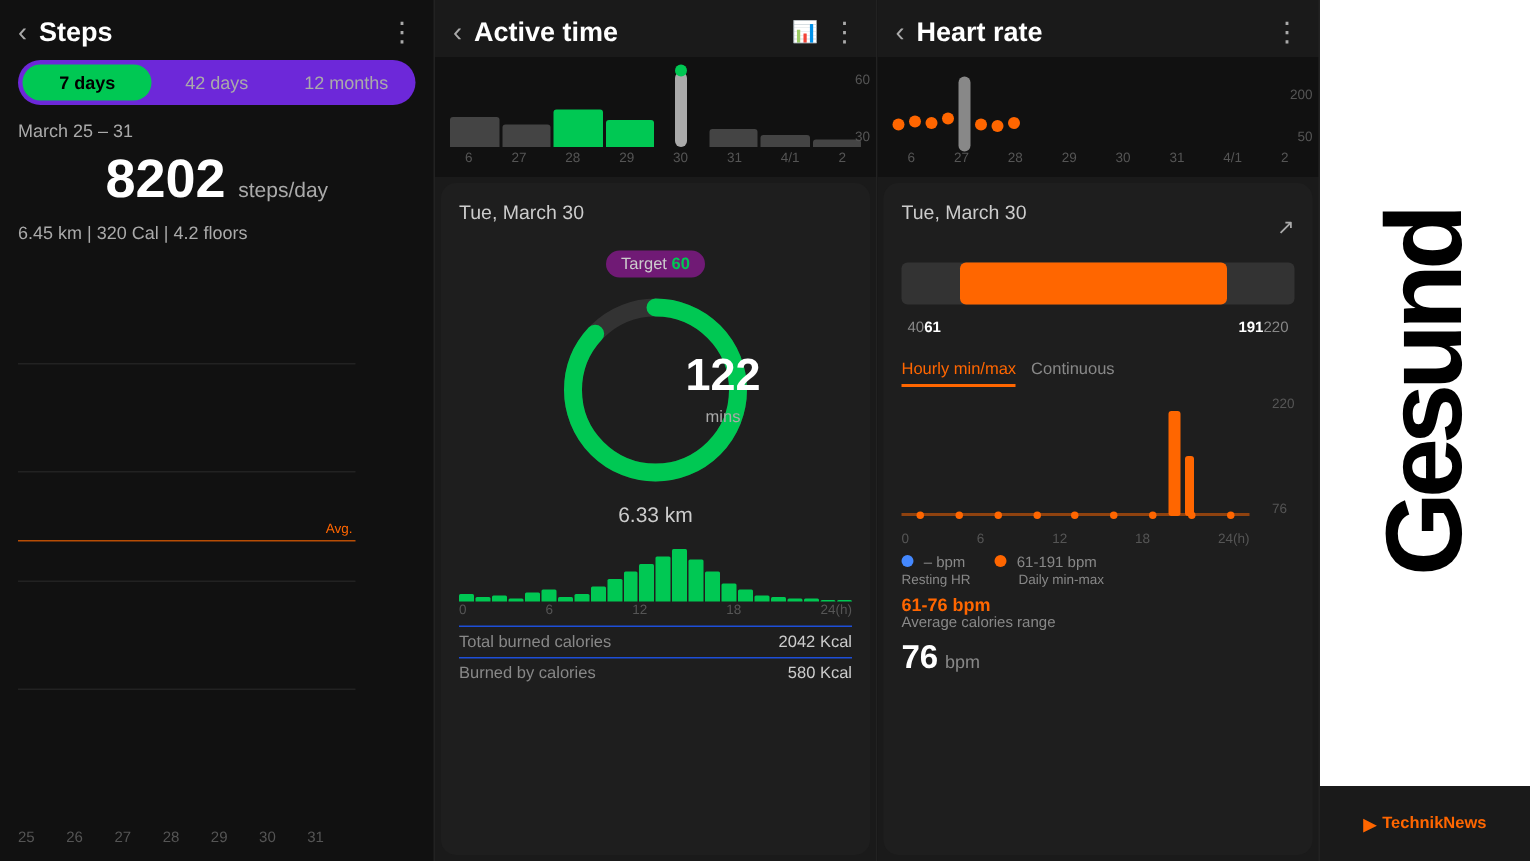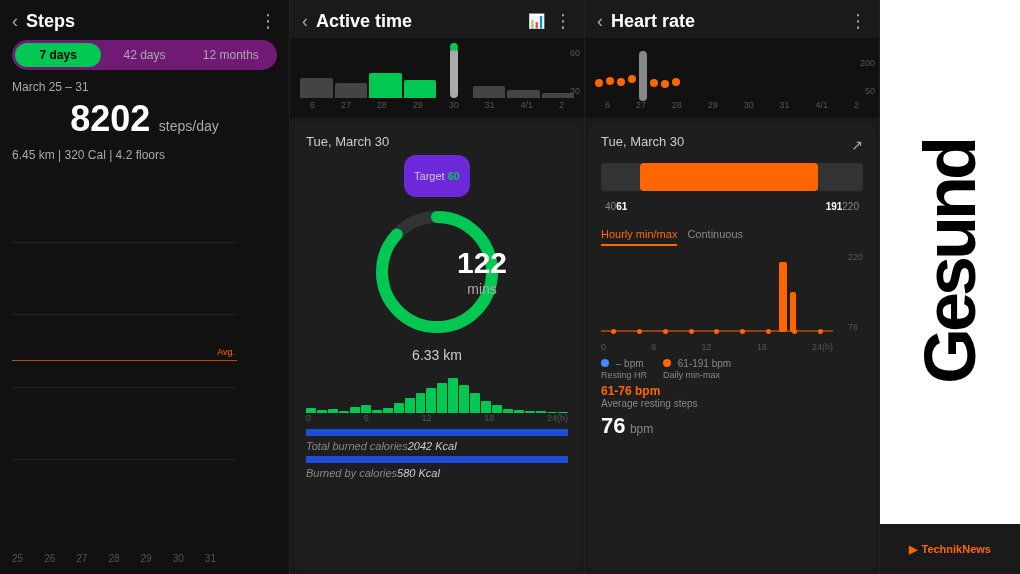--- a/index.html
+++ b/index.html
@@ -41,21 +41,21 @@
       font-size: 18px;
       cursor: pointer;
     }
     .dots-menu {
       color: #aaa;
       font-size: 18px;
       cursor: pointer;
     }
     .tab-bar {
       display: flex;
-      background: #701a75;
+      background: #6d28d9;
       border-radius: 20px;
       padding: 3px;
       margin-bottom: 10px;
     }
     .tab-item {
       flex: 1;
       text-align: center;
       padding: 5px 0;
       border-radius: 16px;
       font-size: 12px;
@@ -218,26 +218,26 @@
       border-radius: 10px;
       padding: 12px;
       display: flex;
       flex-direction: column;
       align-items: center;
     }
     .card-date {
       font-size: 13px;
       color: #ccc;
       align-self: flex-start;
-      margin-bottom: 6px;
+      margin-bottom: 18px;
     }
     .target-badge {
-      background: #6d28d9;
+      background: #701a75;
       border-radius: 12px;
-      padding: 15px 10px;
+      padding: 3px 10px;
       font-size: 11px;
       color: #ccc;
       margin-bottom: 10px;
     }
     .target-badge span { color: #00c853; font-weight: bold; }
     .donut-container {
       position: relative;
       width: 130px;
       height: 130px;
       margin-bottom: 10px;
@@ -254,21 +254,21 @@
       text-align: center;
       margin-left: 45px;
     }
     .donut-value {
       font-size: 30px;
       font-weight: bold;
       color: #fff;
       display: block;
     }
     .donut-unit {
-      font-size: 14px;
+      font-size: 11px;
       color: #aaa;
     }
     .distance-text {
       font-size: 14px;
       color: #ccc;
       margin-bottom: 10px;
     }
     .activity-timeline {
       width: 100%;
       height: 50px;
@@ -287,26 +287,25 @@
       background: #00c853;
     }
     .timeline-x-labels {
       display: flex;
       justify-content: space-between;
       font-size: 9px;
       color: #555;
     }
     .stat-row {
       display: flex;
-      justify-content: flex-start;
+      justify-content: space-between;
       width: 100%;
       padding: 4px 0;
-      border-top: 7px solid #1d4ed8;
+      border-top: 1px solid #1d4ed8;
       font-size: 11px;
-      font-style: italic;
     }
     .stat-label { color: #888; }
     .stat-value { color: #ccc; }
 
     
     .panel-heart {
       width: 295px;
       height: 574px;
       background: #1a1a1a;
       border-right: 1px solid #222;
@@ -750,27 +749,27 @@
 
     <div class="hr-legend">
       <div class="hr-legend-item">
         <span class="hr-legend-dot" style="background:#4488ff;"></span>
         <span>– bpm</span><br>
         <span style="color:#888;font-size:9px;">Resting HR</span>
       </div>
       <div class="hr-legend-item">
         <span class="hr-legend-dot" style="background:#ff6600;"></span>
         <span>61-191 bpm</span><br>
-        <span style="color:#888;font-size:9px;">Daily min-max</span>
+        <span style="color:#888;font-size:9px;margin-left:16px;">Daily min-max</span>
       </div>
     </div>
 
     <div>
       <div style="font-size:12px;font-weight:bold;color:#ff6600;">61-76 bpm</div>
-      <div style="font-size:10px;color:#888;">Average resting steps</div>
+      <div style="font-size:10px;color:#888;">Average calories range</div>
     </div>
 
     <div style="margin-top:4px;">
       <span class="hr-bottom-value">76</span>
       <span class="hr-bottom-unit">bpm</span>
     </div>
   </div>
 </div>
 
 <div class="panel-brand-wrapper">

